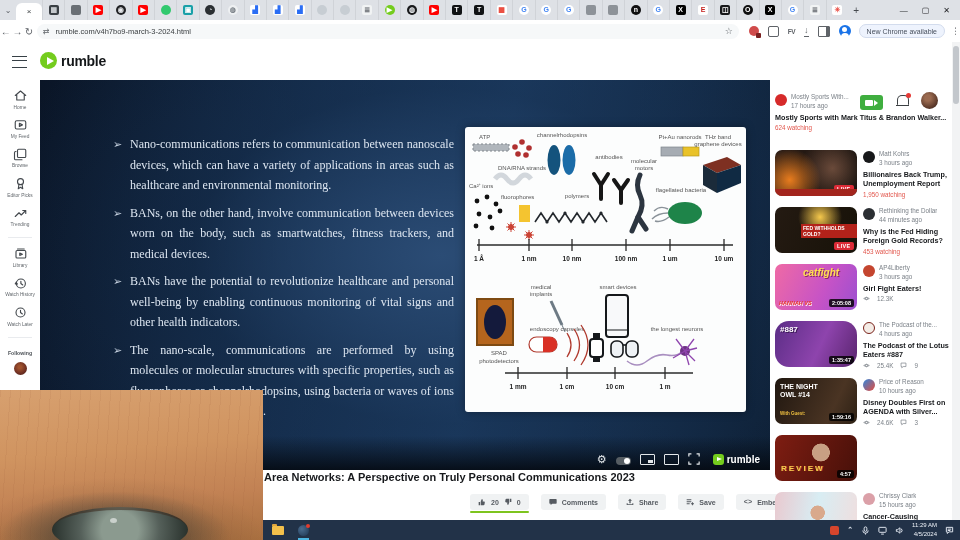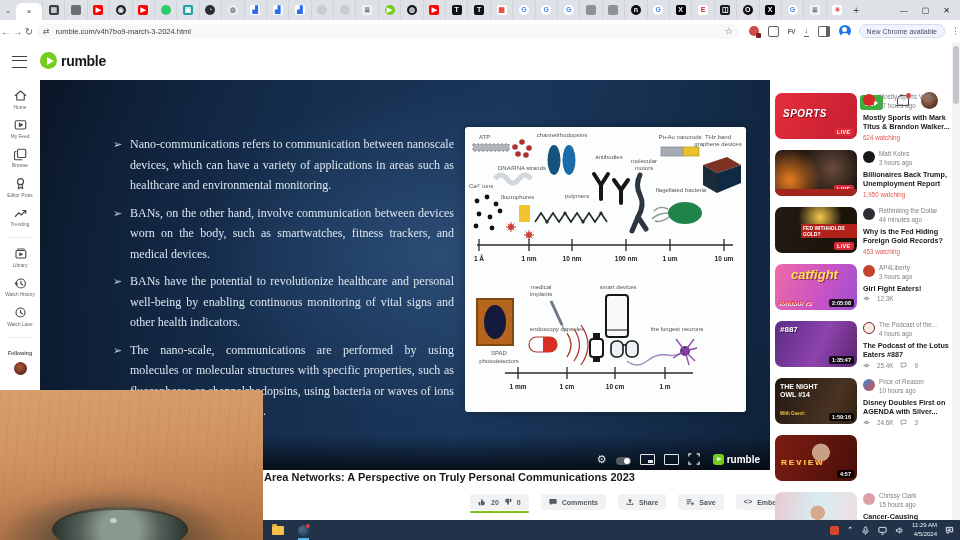--- a/index.html
+++ b/index.html
@@ -118,29 +118,29 @@
   .live{position:absolute;right:3px;bottom:3px;background:#dc2b37;color:#fff;font-size:5.5px;font-weight:bold;padding:1px 3.5px;border-radius:2px;letter-spacing:.3px;}
   .dur{position:absolute;right:3px;bottom:3px;background:rgba(0,0,0,.82);color:#fff;font-size:5.5px;font-weight:bold;padding:1px 3px;border-radius:2px;}
   .tt{position:absolute;color:#fff;font-weight:bold;}
   .th1{background:linear-gradient(120deg,#e52d3c,#c41f30);}
   .th1 .tt{left:8px;top:15px;font-size:10px;font-style:italic;letter-spacing:.5px;text-shadow:1px 1px 0 #7a1020;}
   .th2{background:radial-gradient(circle at 18% 65%,#e87c1e,rgba(232,124,30,0) 42%),radial-gradient(circle at 70% 40%,#6a4a3a,rgba(0,0,0,0) 50%),linear-gradient(100deg,#2c1d16,#14100d);}
   .th2::after{content:"";position:absolute;left:0;right:0;bottom:0;height:7px;background:#a3251d;}
   .th3{background:radial-gradient(circle at 55% 22%,#f5c84c,rgba(245,200,76,0) 38%),linear-gradient(110deg,#241a12,#171208);}
   .th3 .tt{left:26px;top:17px;font-size:5px;background:#b3221a;padding:1px 2px;line-height:1.2;}
   .th4{background:linear-gradient(115deg,#ef6aa5,#c653c6 60%,#9c4fd0);}
-  .th4 .tt{left:16px;top:3px;font-size:13px;font-style:italic;color:#ffe14d;text-shadow:1px 1px 0 #8a2a6a;}
+  .th4 .tt{left:28px;top:3px;font-size:10px;font-style:italic;color:#ffe14d;text-shadow:1px 1px 0 #8a2a6a;}
   .th4 .tt2{position:absolute;left:4px;bottom:4px;font-size:5.5px;font-style:italic;font-weight:bold;color:#e8372c;text-shadow:.5px .5px 0 #fff;}
-  .th5{background:linear-gradient(115deg,#5b2d86,#8e44ad 55%,#59246e);}
+  .th5{background:linear-gradient(115deg,#5b2d86,#8e44ad 55%,#59246e);border-radius:14px;}
   .th5 .tt{left:5px;top:4px;font-size:8px;text-shadow:1px 1px 0 #3a1a52;}
   .th6{background:linear-gradient(115deg,#201710,#4a3423 70%,#2c2014);}
   .th6 .tt{left:5px;top:5px;font-size:7px;line-height:1.15;width:45px;}
   .th6 .tt2{position:absolute;left:5px;bottom:8px;font-size:4.5px;color:#f0c040;font-weight:bold;}
   .th7{background:radial-gradient(circle at 56% 38%,#c8a083 16%,rgba(200,160,131,0) 17%),linear-gradient(115deg,#7e1d12,#471009);}
-  .th7 .tt{left:6px;bottom:14px;font-size:8px;letter-spacing:2px;color:#f3d34e;text-shadow:1px 0 0 #c0392b;}
+  .th7 .tt{left:6px;bottom:8px;font-size:8px;letter-spacing:2px;color:#f3d34e;text-shadow:1px 0 0 #c0392b;}
   .th8{background:radial-gradient(circle at 52% 45%,#d9a98c 14%,rgba(217,169,140,0) 15%),linear-gradient(100deg,#e9c9cf,#d8edf3 50%,#f0dede);}
   .av1{background:#d62a2a;} .av2{background:#17181a;} .av3{background:#2b2f33;} .av4{background:#c4452f;}
   .av5{background:#f4ece6;border:1px solid #7b241c;box-sizing:border-box;} .av6{background:linear-gradient(135deg,#2e86de,#e74c3c);}
   .av7{background:#6e1c12;} .av8{background:#dba0a8;}
 
   .scrollbar{position:absolute;right:0;top:42px;width:8px;height:478px;background:#f2f3f4;}
   .sthumb{position:absolute;left:1px;top:4px;width:6px;height:58px;border-radius:3px;background:#c3c7cc;}
 
   
   .taskbar{position:absolute;left:0;top:520px;width:960px;height:20px;background:#223248;z-index:60;display:flex;align-items:center;}
@@ -587,24 +587,20 @@
     </div>
     <div class="pill">
       <span class="embedg">&lt;&gt;</span>
       <span>Embed</span>
     </div>
   </div>
 
   <div class="related">
 
     <div class="card">
-      <div class="thumb th1">
-        <span class="tt">SPORTS</span>
-        <span class="live">LIVE</span>
-      </div>
       <div class="cinfo">
         <div class="chrow">
             <div class="cav av1"></div>
           <div class="chcol">
               <div class="chname">Mostly Sports With...</div>
           <div>17 hours ago</div>
             </div>
           </div>
         <div class="ctitle">Mostly Sports with Mark Titus &amp; Brandon Walker...</div>
         <div class="cmeta">

